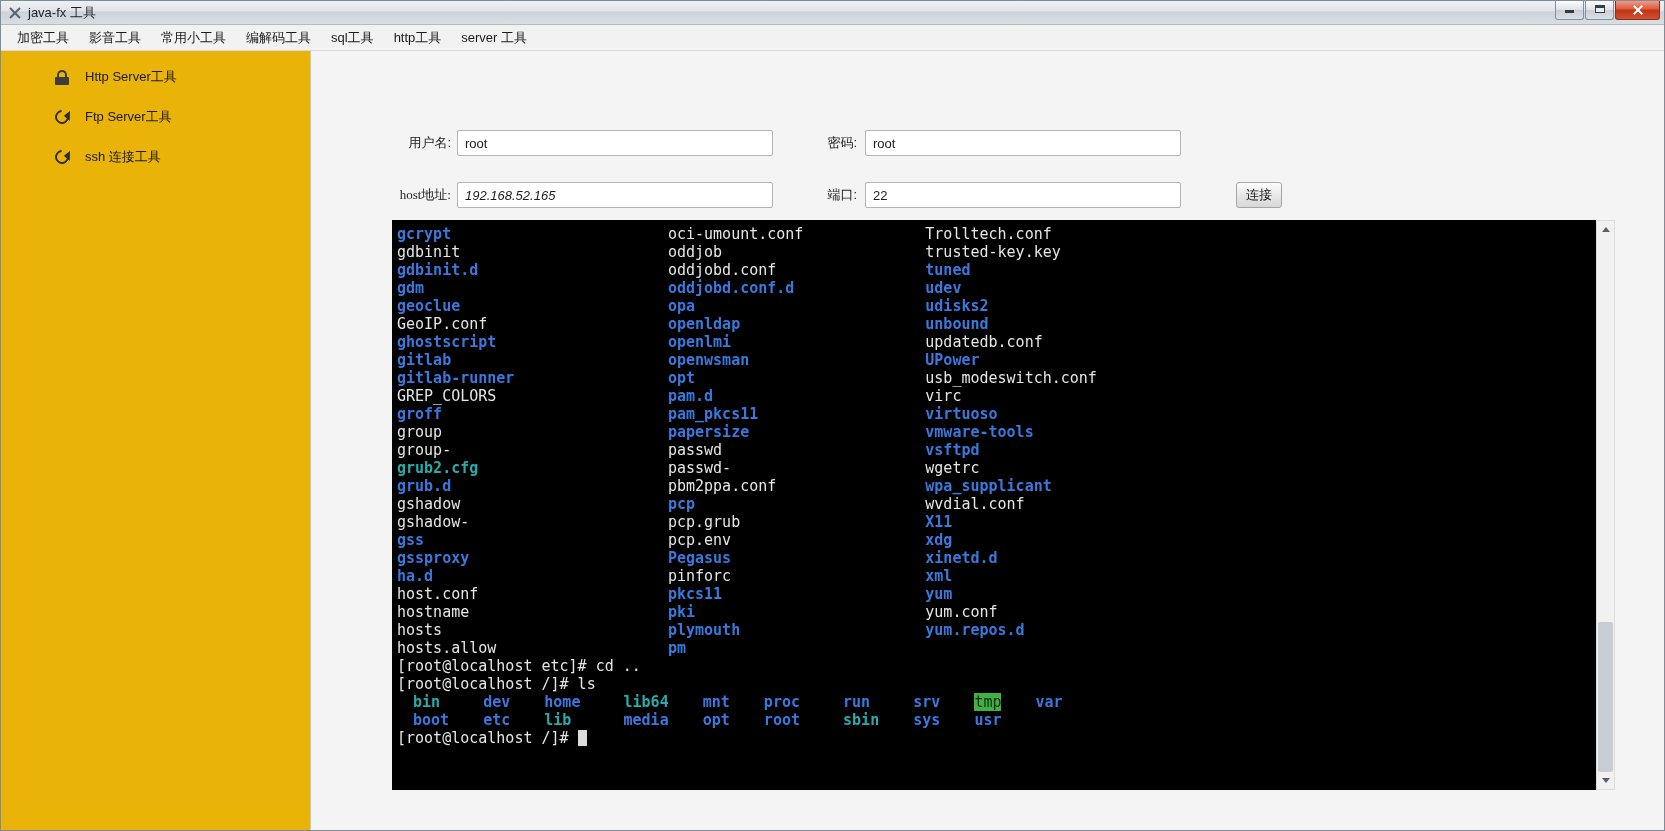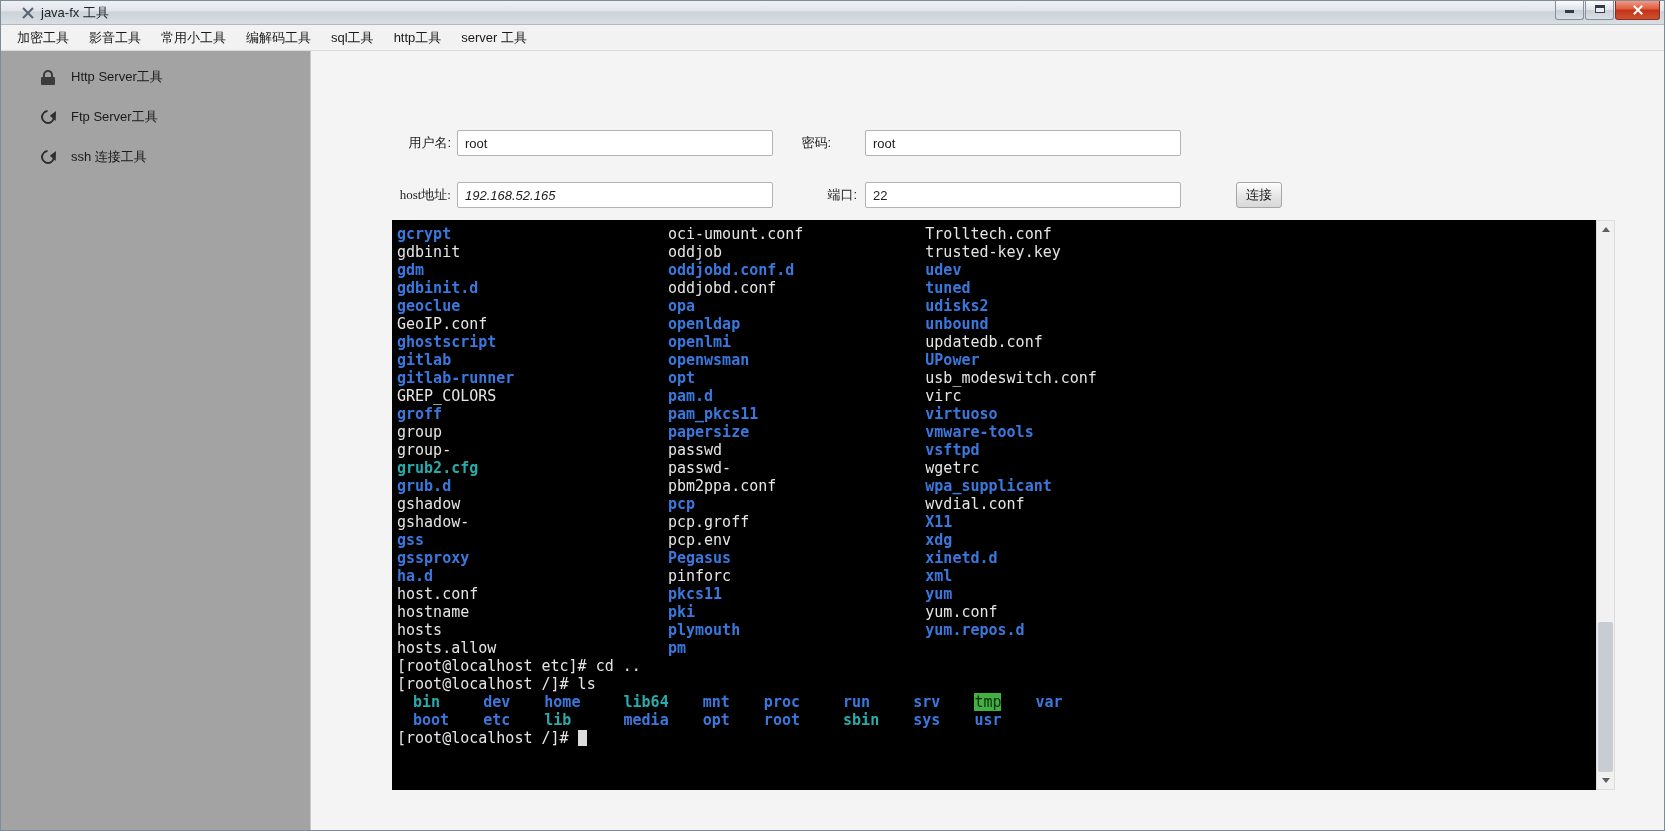--- a/index.html
+++ b/index.html
@@ -9,21 +9,21 @@
   .window {
     position: relative; width: 1665px; height: 831px;
     background: #f4f4f4; border: 1px solid #7f8b96; overflow: hidden;
   }
 
   
   .titlebar {
     position: absolute; left: 0; top: 0; right: 0; height: 24px;
     background: linear-gradient(#eef1f4 0%, #e0e4e9 45%, #ccd2d9 46%, #d9dee3 100%);
     border-bottom: 1px solid #b4bac1;
-    display: flex; align-items: center; padding-left: 20px;
+    display: flex; align-items: center; padding-left: 7px;
   }
   .app-icon { position: relative; width: 14px; height: 14px; margin-right: 6px; }
   .app-icon::before, .app-icon::after {
     content: ""; position: absolute; left: 0; top: 6px; width: 14px; height: 2px;
     background: #5a6370;
   }
   .app-icon::before { transform: rotate(45deg); }
   .app-icon::after  { transform: rotate(-45deg); }
   .window-title { font-size: 13px; color: #1d2226; }
 
@@ -52,22 +52,23 @@
   .menubar {
     position: absolute; left: 0; top: 24px; right: 0; height: 26px;
     background: #f2f2f2; border-bottom: 1px solid #dadada;
     display: flex; align-items: center; padding-left: 6px;
   }
   .menu-item { padding: 4px 10px; font-size: 13px; color: #1a1a1a; cursor: default; }
 
   
   .content { position: absolute; left: 0; top: 50px; right: 0; bottom: 0; display: flex; }
   .sidebar {
-    width: 310px; background: #a3a3a3; border-right: 1px solid #c9c9c9;
+    width: 310px; background: #eab308; border-right: 1px solid #c9c9c9;
     padding-top: 6px;
+    padding-left: 14px;
   }
   .side-item { height: 40px; display: flex; align-items: center; padding-left: 40px; cursor: default; }
   .side-label { font-size: 13px; color: #1a1a1a; margin-left: 16px; }
 
   .lock-icon { position: relative; width: 14px; height: 15px; }
   .lock-icon .shackle {
     position: absolute; left: 2px; top: 0; width: 10px; height: 9px;
     border: 2px solid #3c3c3c; border-bottom: none; border-radius: 5px 5px 0 0;
   }
   .lock-icon .body {
@@ -88,21 +89,21 @@
 
   
   .flabel { position: absolute; font-size: 13px; color: #222; text-align: right; height: 26px; line-height: 26px; }
   .finput {
     position: absolute; width: 316px; height: 26px; border: 1px solid #b3b3b3;
     border-radius: 2px; background: #fff; padding: 0 7px; font-size: 13px;
     color: #1c1c1c; font-family: "Liberation Sans", sans-serif; outline: none;
   }
   #lbl-username { left: 20px;  top: 79px;  width: 120px; }
   #inp-username { left: 146px; top: 79px; }
-  #lbl-password { left: 448px; top: 79px;  width: 72px; }
+  #lbl-password { left: 474px; top: 79px;  width: 72px; }
   #inp-password { left: 554px; top: 79px; }
   #lbl-host     { left: 20px;  top: 131px; width: 120px; font-family: Liberation Serif, serif; }
   #inp-host     { left: 146px; top: 131px; font-style: italic; }
   #lbl-port     { left: 474px; top: 131px; width: 72px; }
   #inp-port     { left: 554px; top: 131px; }
   .connect-btn {
     position: absolute; left: 925px; top: 131px; width: 46px; height: 26px;
     border: 1px solid #a6a6a6; border-radius: 3px;
     background: linear-gradient(#fdfdfd, #e4e4e4 60%, #d8d8d8);
     font-size: 13px; color: #1a1a1a; font-family: "Liberation Sans", sans-serif;
@@ -205,35 +206,35 @@
 
       <span class="flabel" id="lbl-port">端口:</span>
       <input class="finput" id="inp-port" type="text" value="22" style="">
 
       <button class="connect-btn">连接</button>
 
       <div class="terminal-panel">
         <div class="terminal-screen">
             <div class="tline"><span class="tcol c0 t-dir">gcrypt</span><span class="tcol c1 t-file">oci-umount.conf</span><span class="tcol c2 t-file">Trolltech.conf</span></div>
             <div class="tline"><span class="tcol c0 t-file">gdbinit</span><span class="tcol c1 t-file">oddjob</span><span class="tcol c2 t-file">trusted-key.key</span></div>
+            <div class="tline"><span class="tcol c0 t-dir">gdbinit.d</span><span class="tcol c1 t-file">oddjobd.conf</span><span class="tcol c2 t-dir">tuned</span></div>
             <div class="tline"><span class="tcol c0 t-dir">gdm</span><span class="tcol c1 t-dir">oddjobd.conf.d</span><span class="tcol c2 t-dir">udev</span></div>
-            <div class="tline"><span class="tcol c0 t-dir">gdbinit.d</span><span class="tcol c1 t-file">oddjobd.conf</span><span class="tcol c2 t-dir">tuned</span></div>
             <div class="tline"><span class="tcol c0 t-dir">geoclue</span><span class="tcol c1 t-dir">opa</span><span class="tcol c2 t-dir">udisks2</span></div>
             <div class="tline"><span class="tcol c0 t-file">GeoIP.conf</span><span class="tcol c1 t-dir">openldap</span><span class="tcol c2 t-dir">unbound</span></div>
             <div class="tline"><span class="tcol c0 t-dir">ghostscript</span><span class="tcol c1 t-dir">openlmi</span><span class="tcol c2 t-file">updatedb.conf</span></div>
             <div class="tline"><span class="tcol c0 t-dir">gitlab</span><span class="tcol c1 t-dir">openwsman</span><span class="tcol c2 t-dir">UPower</span></div>
             <div class="tline"><span class="tcol c0 t-dir">gitlab-runner</span><span class="tcol c1 t-dir">opt</span><span class="tcol c2 t-file">usb_modeswitch.conf</span></div>
             <div class="tline"><span class="tcol c0 t-file">GREP_COLORS</span><span class="tcol c1 t-dir">pam.d</span><span class="tcol c2 t-file">virc</span></div>
             <div class="tline"><span class="tcol c0 t-dir">groff</span><span class="tcol c1 t-dir">pam_pkcs11</span><span class="tcol c2 t-dir">virtuoso</span></div>
             <div class="tline"><span class="tcol c0 t-file">group</span><span class="tcol c1 t-dir">papersize</span><span class="tcol c2 t-dir">vmware-tools</span></div>
             <div class="tline"><span class="tcol c0 t-file">group-</span><span class="tcol c1 t-file">passwd</span><span class="tcol c2 t-dir">vsftpd</span></div>
             <div class="tline"><span class="tcol c0 t-link">grub2.cfg</span><span class="tcol c1 t-file">passwd-</span><span class="tcol c2 t-file">wgetrc</span></div>
             <div class="tline"><span class="tcol c0 t-dir">grub.d</span><span class="tcol c1 t-file">pbm2ppa.conf</span><span class="tcol c2 t-dir">wpa_supplicant</span></div>
             <div class="tline"><span class="tcol c0 t-file">gshadow</span><span class="tcol c1 t-dir">pcp</span><span class="tcol c2 t-file">wvdial.conf</span></div>
-            <div class="tline"><span class="tcol c0 t-file">gshadow-</span><span class="tcol c1 t-file">pcp.groff</span><span class="tcol c2 t-dir">X11</span></div>
+            <div class="tline"><span class="tcol c0 t-file">gshadow-</span><span class="tcol c1 t-file">pcp.grub</span><span class="tcol c2 t-dir">X11</span></div>
             <div class="tline"><span class="tcol c0 t-dir">gss</span><span class="tcol c1 t-file">pcp.env</span><span class="tcol c2 t-dir">xdg</span></div>
             <div class="tline"><span class="tcol c0 t-dir">gssproxy</span><span class="tcol c1 t-dir">Pegasus</span><span class="tcol c2 t-dir">xinetd.d</span></div>
             <div class="tline"><span class="tcol c0 t-dir">ha.d</span><span class="tcol c1 t-file">pinforc</span><span class="tcol c2 t-dir">xml</span></div>
             <div class="tline"><span class="tcol c0 t-file">host.conf</span><span class="tcol c1 t-dir">pkcs11</span><span class="tcol c2 t-dir">yum</span></div>
             <div class="tline"><span class="tcol c0 t-file">hostname</span><span class="tcol c1 t-dir">pki</span><span class="tcol c2 t-file">yum.conf</span></div>
             <div class="tline"><span class="tcol c0 t-file">hosts</span><span class="tcol c1 t-dir">plymouth</span><span class="tcol c2 t-dir">yum.repos.d</span></div>
             <div class="tline"><span class="tcol c0 t-file">hosts.allow</span><span class="tcol c1 t-dir">pm</span><span class="tcol c2"></span></div>
             <div class="tline">[root@localhost etc]# cd ..</div>
             <div class="tline">[root@localhost /]# ls</div>
             <div class="tline"><span class="tok" style="min-width: 6ch;"><span class="t-link">bin</span></span><span class="tok" style="min-width: 5ch;"><span class="t-dir">dev</span></span><span class="tok" style="min-width: 7ch;"><span class="t-dir">home</span></span><span class="tok" style="min-width: 7ch;"><span class="t-link">lib64</span></span><span class="tok" style="min-width: 5ch;"><span class="t-dir">mnt</span></span><span class="tok" style="min-width: 7ch;"><span class="t-dir">proc</span></span><span class="tok" style="min-width: 6ch;"><span class="t-dir">run</span></span><span class="tok" style="min-width: 5ch;"><span class="t-dir">srv</span></span><span class="tok" style="min-width: 5ch;"><span class="t-tmpdir">tmp</span></span><span class="tok"><span class="t-dir">var</span></span></div>

